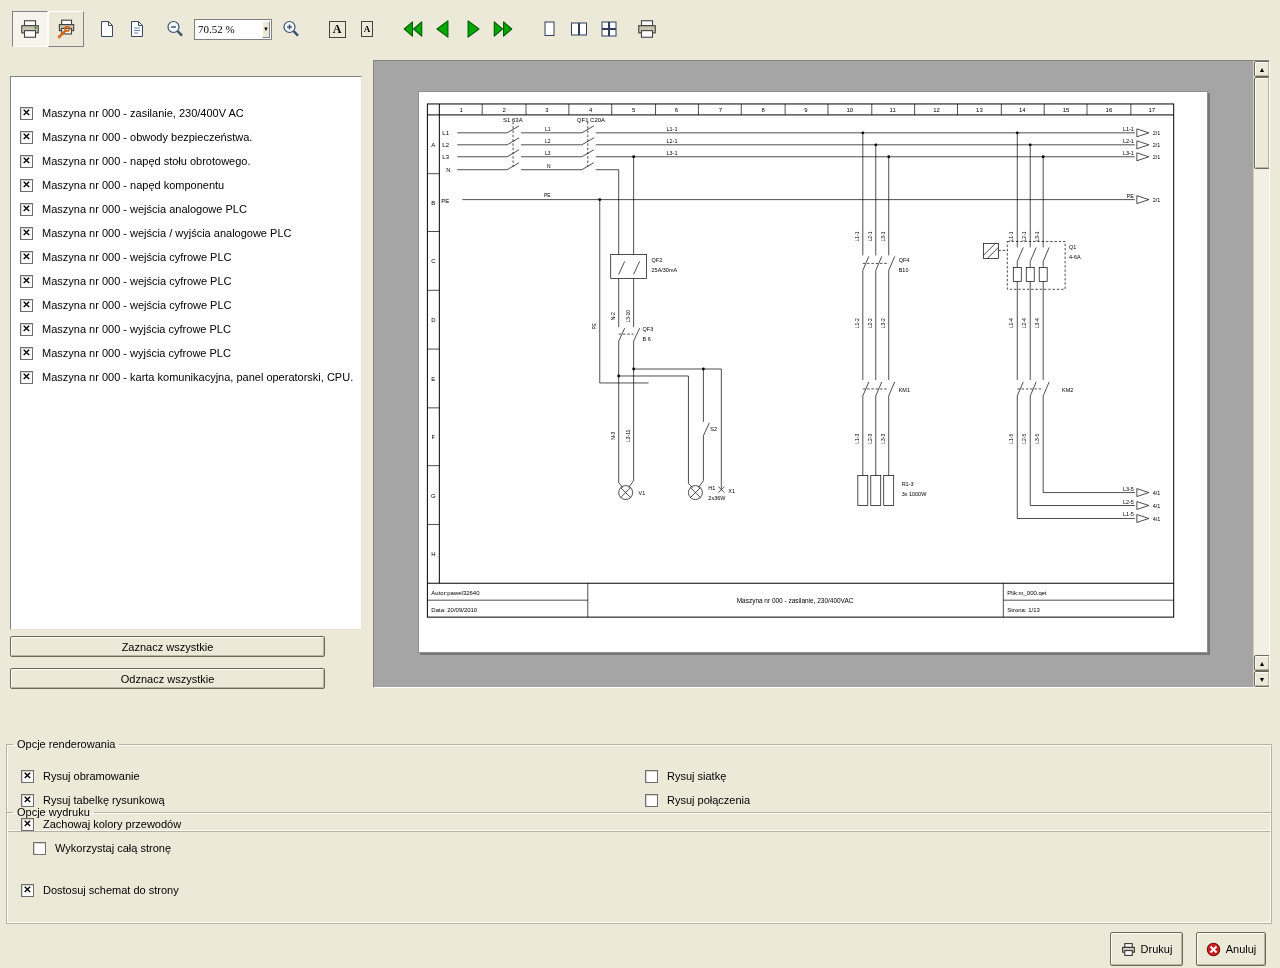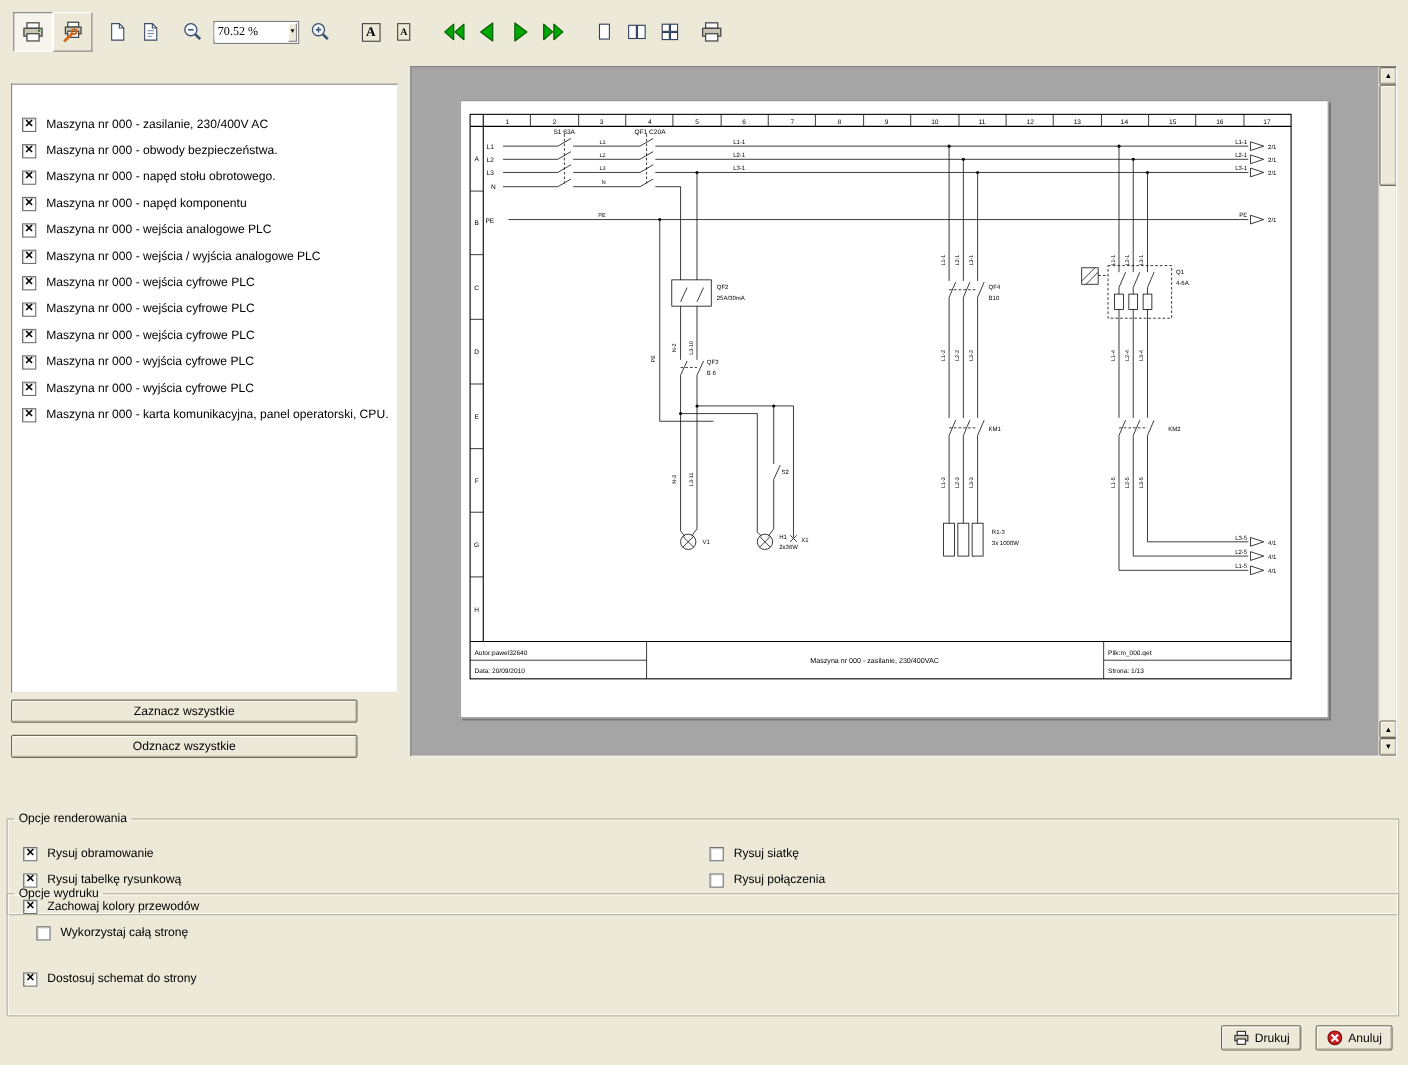--- a/index.html
+++ b/index.html
@@ -49,21 +49,21 @@
 
   
   fieldset { position:absolute; left:6px; width:1266px; border:1px solid #b5b2a1; box-shadow:inset 0 0 0 1px #fcfbf6; }
   legend { margin-left:6px; padding:0 4px; }
   #fs-render { top:738px; height:94px; }
   #fs-print  { top:806px; height:118px; }
   .opt { position:absolute; display:flex; align-items:flex-start; gap:9px; }
   .opt-desc { position:absolute; }
 
   
-  .footer-btn { position:absolute; height:23px; gap:5px; padding:0 8px;justify-content:center; }
+  .footer-btn { position:absolute; height:34px; gap:5px; padding:0 8px;justify-content:center; }
   #btn-print { left:1110px; top:932px; width:73px; }
   #btn-cancel { left:1196px; top:932px; width:70px; }
 </style>
 </head>
 <body>
 
 <div class="toolbar">
   <button class="tbtn pressed">
     <svg width="22" height="22" viewBox="0 0 20 20">
         <rect x="5" y="2.5" width="10" height="4.5" fill="#fff" stroke="#404040"></rect>

